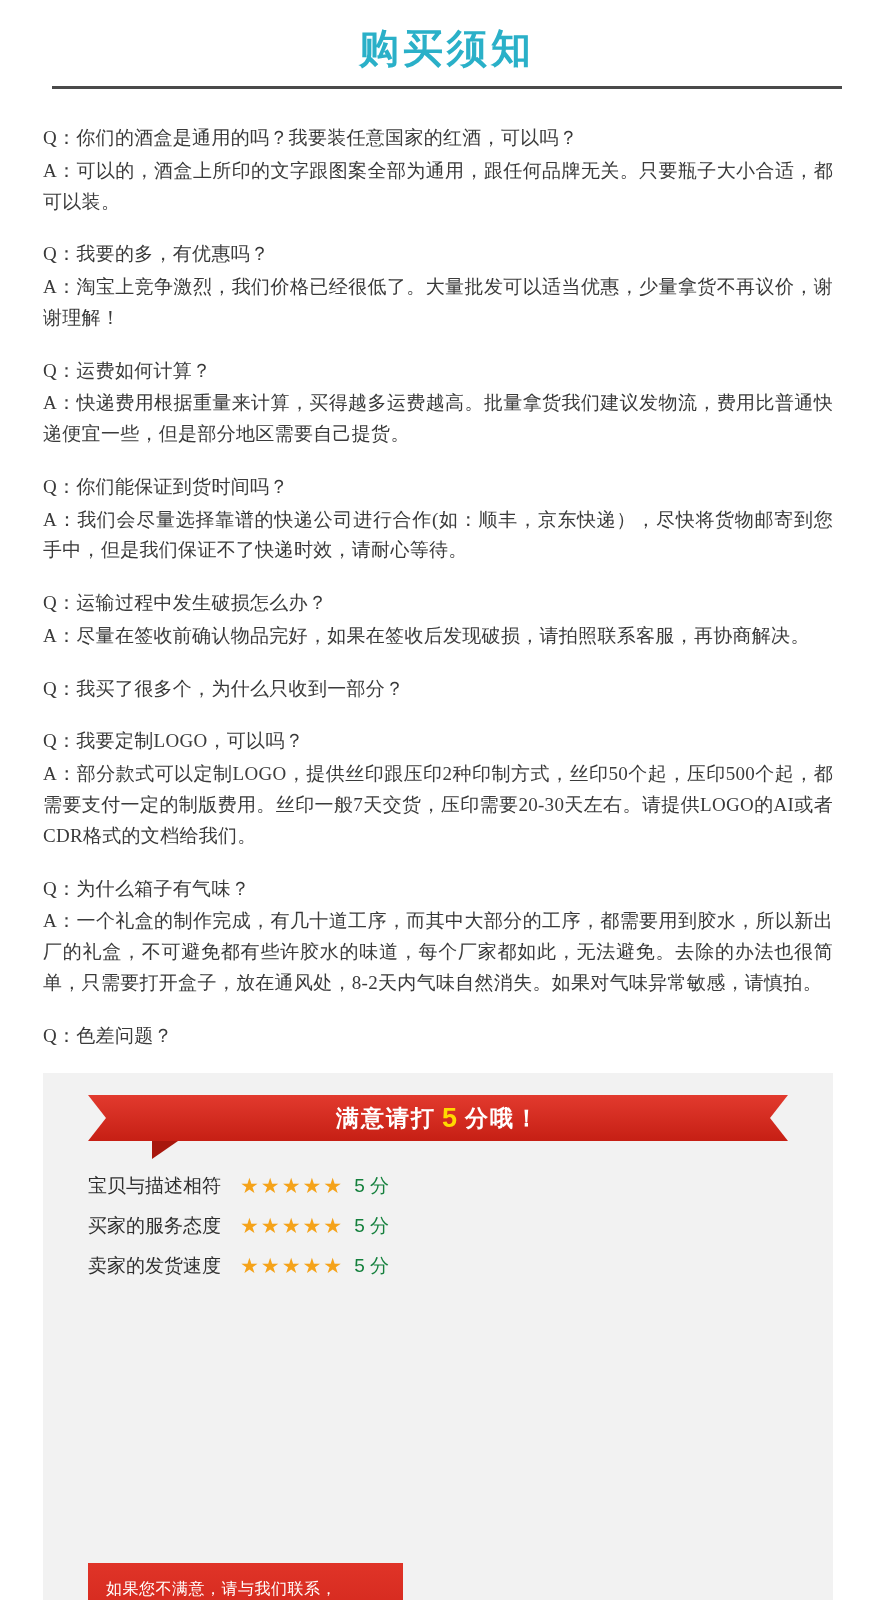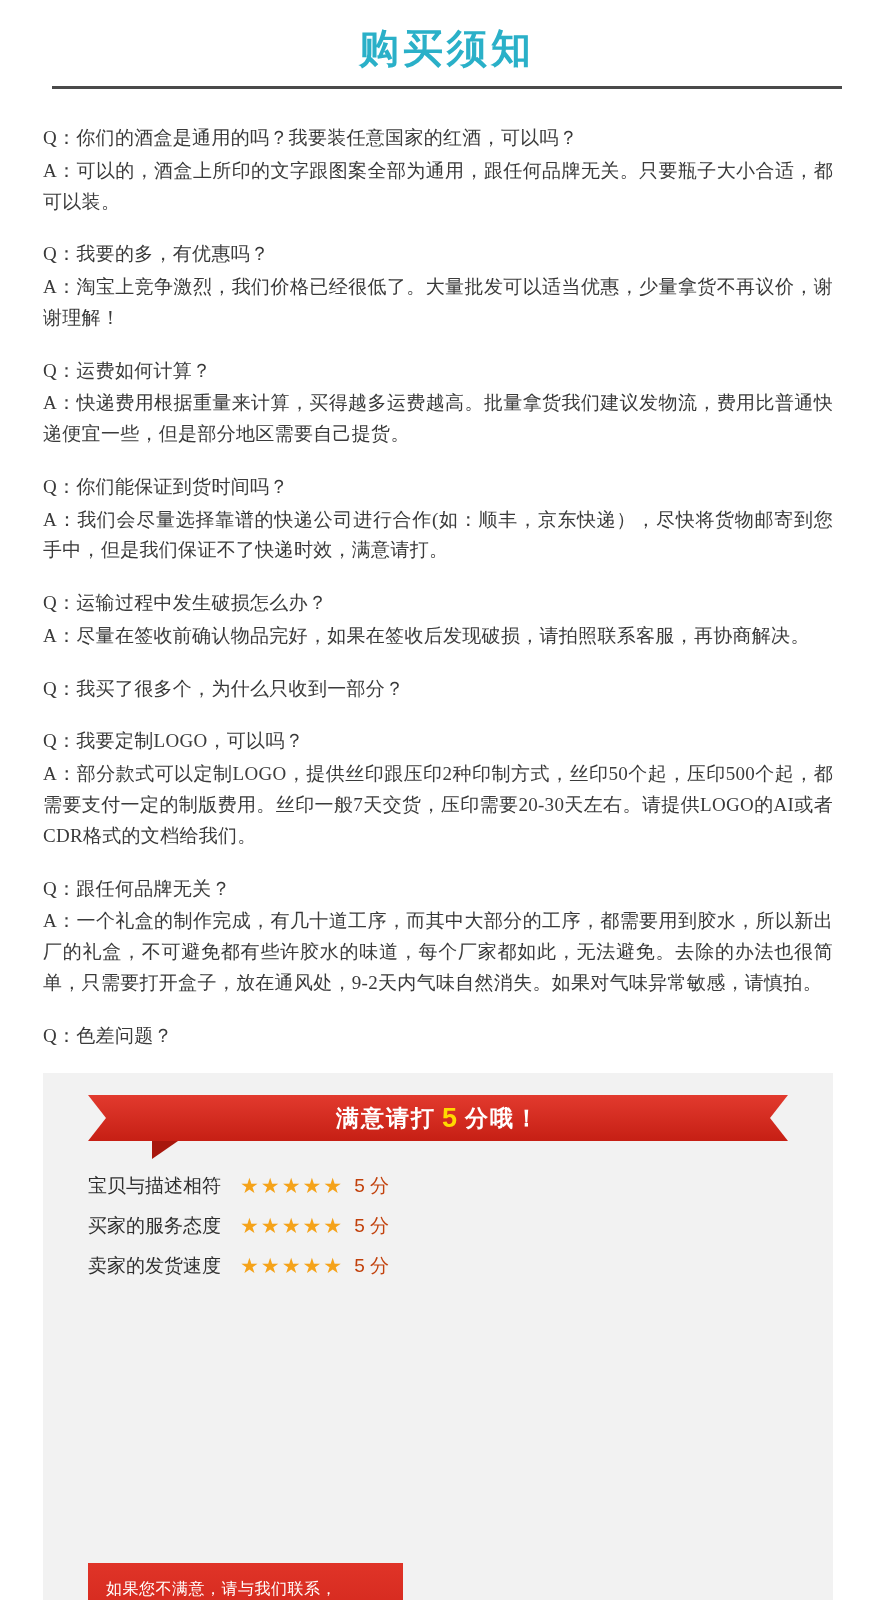--- a/index.html
+++ b/index.html
@@ -142,21 +142,21 @@
     white-space: nowrap;
   }
   .stars {
     color: #f5a31a;
     font-size: 21px;
     letter-spacing: 2px;
     margin: 0 10px 0 2px;
   }
   .rating-score {
     font-size: 19px;
-    color: #c2410c;
+    color: #15803d;
     white-space: nowrap;
   }
 
   .rating-right {
     flex: 1 1 auto;
     background: linear-gradient(180deg, #e03428 0%, #c3190f 100%);
     color: #ffffff;
     padding: 14px 14px 14px 18px;
     position: relative;
     min-height: 116px;
@@ -238,40 +238,40 @@
       <div class="qa-a">A：淘宝上竞争激烈，我们价格已经很低了。大量批发可以适当优惠，少量拿货不再议价，谢谢理解！</div>
     </div>
 
     <div class="qa-item">
       <div class="qa-q">Q：运费如何计算？</div>
       <div class="qa-a">A：快递费用根据重量来计算，买得越多运费越高。批量拿货我们建议发物流，费用比普通快递便宜一些，但是部分地区需要自己提货。</div>
     </div>
 
     <div class="qa-item">
       <div class="qa-q">Q：你们能保证到货时间吗？</div>
-      <div class="qa-a">A：我们会尽量选择靠谱的快递公司进行合作(如：顺丰，京东快递），尽快将货物邮寄到您手中，但是我们保证不了快递时效，满意请打。</div>
+      <div class="qa-a">A：我们会尽量选择靠谱的快递公司进行合作(如：顺丰，京东快递），尽快将货物邮寄到您手中，但是我们保证不了快递时效，请耐心等待。</div>
     </div>
 
     <div class="qa-item">
       <div class="qa-q">Q：运输过程中发生破损怎么办？</div>
       <div class="qa-a">A：尽量在签收前确认物品完好，如果在签收后发现破损，请拍照联系客服，再协商解决。</div>
     </div>
 
     <div class="qa-item">
       <div class="qa-q">Q：我买了很多个，为什么只收到一部分？</div>
     </div>
 
     <div class="qa-item">
       <div class="qa-q">Q：我要定制LOGO，可以吗？</div>
       <div class="qa-a">A：部分款式可以定制LOGO，提供丝印跟压印2种印制方式，丝印50个起，压印500个起，都需要支付一定的制版费用。丝印一般7天交货，压印需要20-30天左右。请提供LOGO的AI或者CDR格式的文档给我们。</div>
     </div>
 
     <div class="qa-item">
-      <div class="qa-q">Q：跟任何品牌无关？</div>
-      <div class="qa-a">A：一个礼盒的制作完成，有几十道工序，而其中大部分的工序，都需要用到胶水，所以新出厂的礼盒，不可避免都有些许胶水的味道，每个厂家都如此，无法避免。去除的办法也很简单，只需要打开盒子，放在通风处，9-2天内气味自然消失。如果对气味异常敏感，请慎拍。</div>
+      <div class="qa-q">Q：为什么箱子有气味？</div>
+      <div class="qa-a">A：一个礼盒的制作完成，有几十道工序，而其中大部分的工序，都需要用到胶水，所以新出厂的礼盒，不可避免都有些许胶水的味道，每个厂家都如此，无法避免。去除的办法也很简单，只需要打开盒子，放在通风处，8-2天内气味自然消失。如果对气味异常敏感，请慎拍。</div>
     </div>
 
     <div class="qa-item">
       <div class="qa-q">Q：色差问题？</div>
     </div>
 
   </div>
 
   <div class="rating-section">
 

